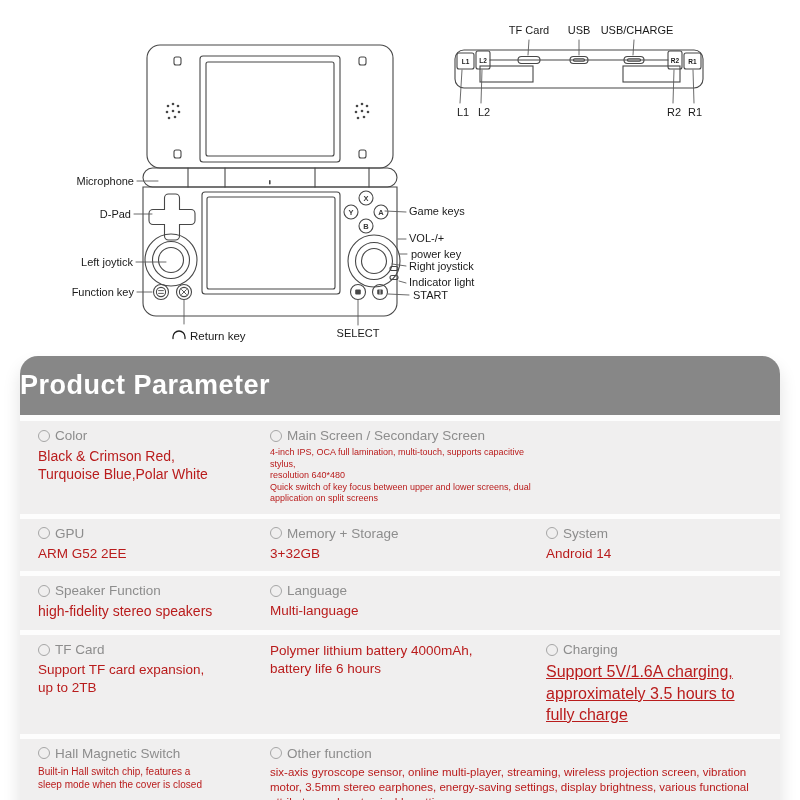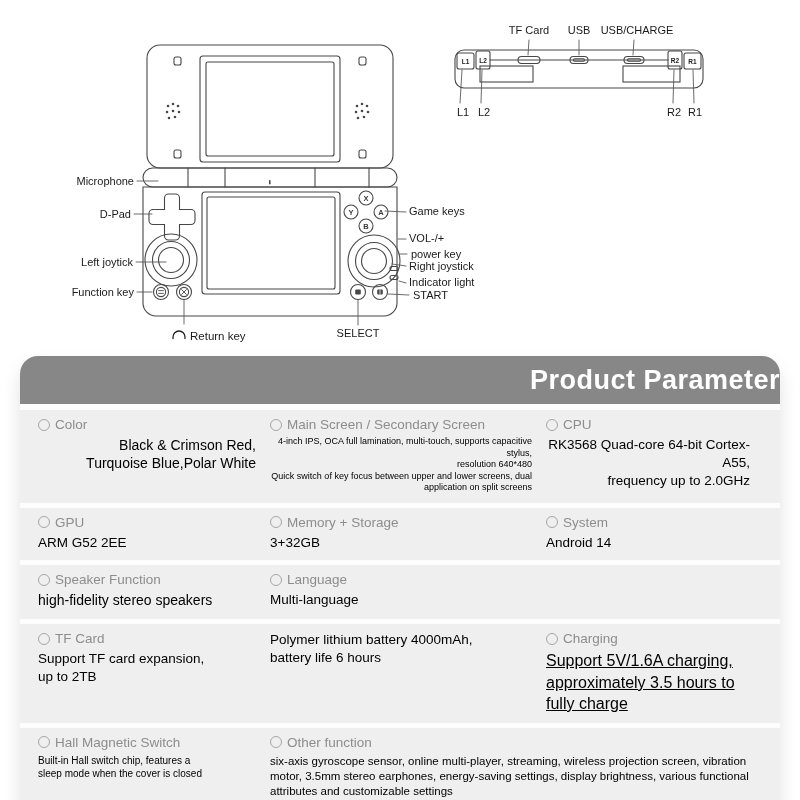--- a/index.html
+++ b/index.html
@@ -11,47 +11,47 @@
   .diagram-svg{position:absolute;top:0;left:0;}
 
   
   .panel{
     position:absolute;left:20px;top:356px;width:760px;
     background:#fdfdfd;border-radius:18px;
     box-shadow:0 10px 18px rgba(0,0,0,0.12);
     overflow:hidden;padding-bottom:12px;
   }
   .panel-header{
-    background:#878787;height:48px;display:flex;align-items:center;justify-content:flex-end;
+    background:#878787;height:59px;display:flex;align-items:center;justify-content:flex-start;
     margin-bottom:6px;
   }
   .panel-title{
     color:#ffffff;font-size:27px;font-weight:bold;letter-spacing:0.5px;margin:0;
   }
   .row{
     background:#f0efef;margin-bottom:5px;
     display:grid;grid-template-columns:232px 276px 1fr;
     padding:7px 16px 9px 18px;box-sizing:border-box;
   }
   .row:last-child{margin-bottom:0;}
   .cell{padding-right:14px;}
   .cell.span2{grid-column:span 2;}
   .cell-head{display:flex;align-items:center;gap:5px;margin-bottom:4px;}
   .cell-head .label{color:#8d8d8d;font-size:13.5px;}
   .circ{
     width:10px;height:10px;border:1px solid #a6a6a6;border-radius:50%;
     display:inline-block;flex:0 0 auto;background:transparent;
   }
-  .cell-body{color:#000000;font-size:13.5px;line-height:1.32;white-space:pre-line;}
+  .cell-body{color:#b91c1c;font-size:13.5px;line-height:1.32;white-space:pre-line;}
   .cell-body.lg{font-size:14px;}
   .cell-body.sm{font-size:9px;line-height:1.28;}
   .cell-body.md{font-size:16px;text-decoration:underline;}
   .cell-body.md2{font-size:10px;}
   .cell-body.md3{font-size:11.5px;}
-  .r0{min-height:70px;text-align:right;} .r1{min-height:47px;} .r2{min-height:54px;}
+  .r0{min-height:70px;} .r1{min-height:47px;} .r2{min-height:54px;}
   .r3{min-height:56px;} .r4{min-height:56px;}
 </style>
 </head>
 <body>
 <div class="stage">
 
 <svg class="diagram-svg" width="800" height="350" viewBox="0 0 800 350">
   <g stroke="#474747" stroke-width="1.1" fill="none" stroke-linecap="round">
 
     <g>
@@ -252,28 +252,20 @@
     <div class="cell">
       <div class="cell-head">
             <span class="circ"></span>
             <span class="label">Main Screen / Secondary Screen</span>
           </div>
       <div class="cell-body sm">4-inch IPS, OCA full lamination, multi-touch, supports capacitive stylus,
 resolution 640*480
 Quick switch of key focus between upper and lower screens, dual
 application on split screens</div>
     </div>
-    <div class="cell">
-      <div class="cell-head">
-            <span class="circ"></span>
-            <span class="label">CPU</span>
-          </div>
-      <div class="cell-body">RK3568 Quad-core 64-bit Cortex-A55,
-frequency up to 2.0GHz</div>
-    </div>
   </div>
 
   <div class="row r1">
     <div class="cell">
       <div class="cell-head">
             <span class="circ"></span>
             <span class="label">GPU</span>
           </div>
       <div class="cell-body">ARM G52 2EE</div>
     </div>

